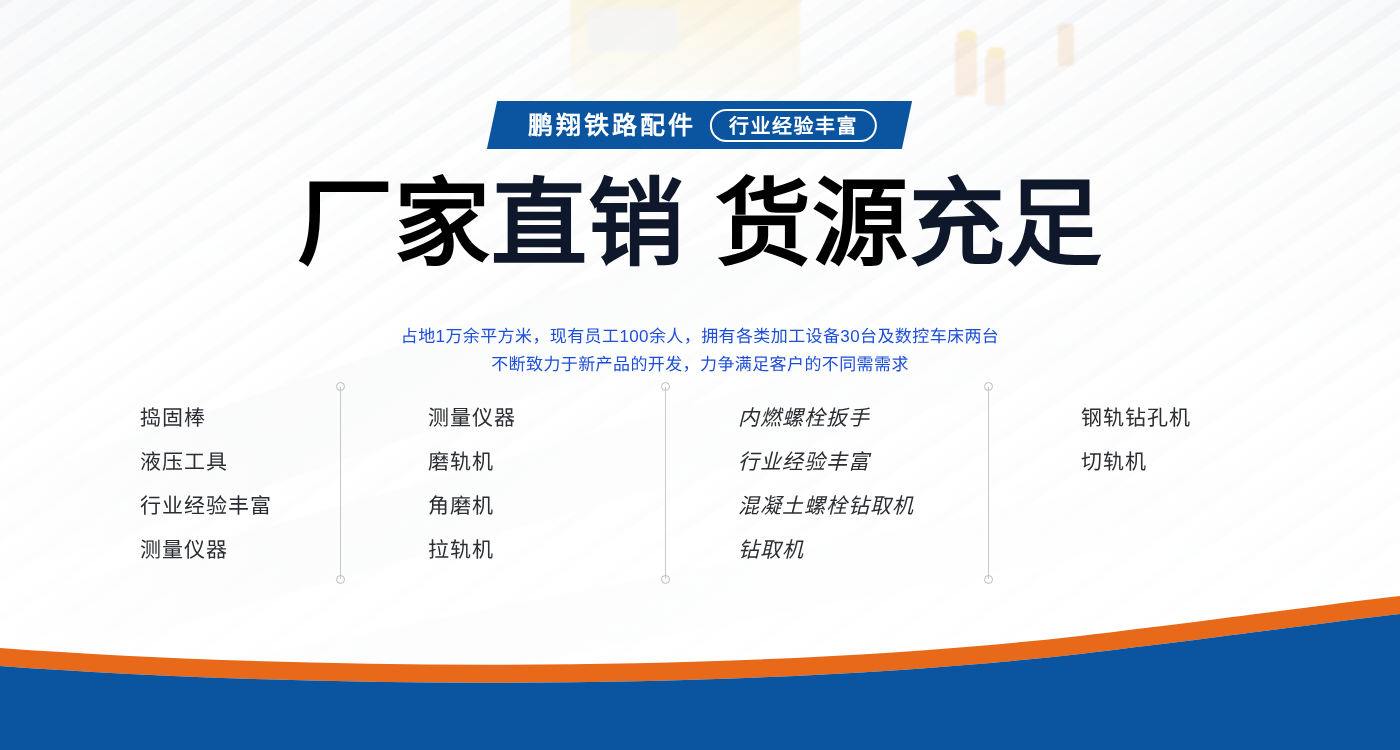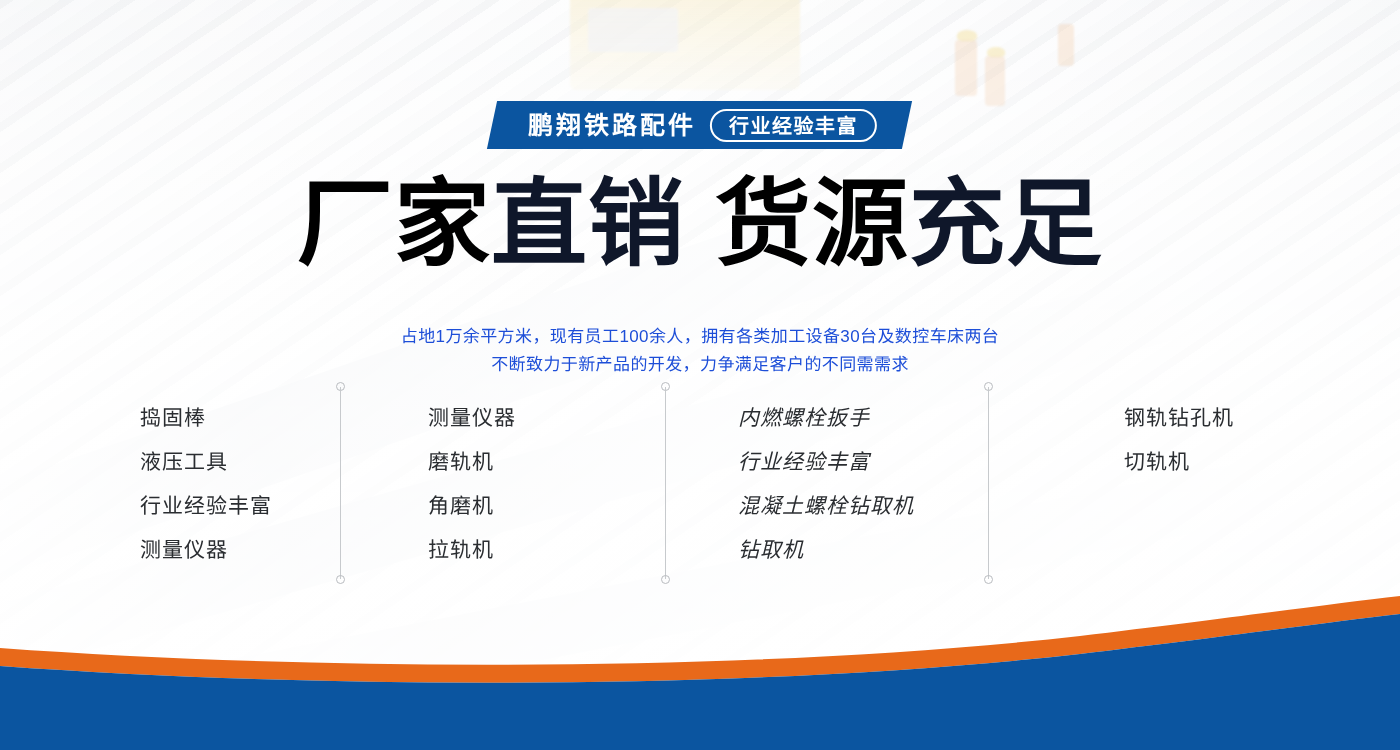--- a/index.html
+++ b/index.html
@@ -153,21 +153,21 @@
 
   
   .products {
     position:absolute; top:396px; left:140px;
     width:1240px; height:180px;
   }
   .p-col { position:absolute; top:0; }
   .p-col.c0 { left:0px; }
   .p-col.c1 { left:288px; }
   .p-col.c2 { left:598px;font-style:italic; }
-  .p-col.c3 { left:984px; }
+  .p-col.c3 { left:941px; }
   .p-item {
     color:#2a2d31;
     font-size:21px;
     line-height:44px;
     letter-spacing:1px;
     white-space:nowrap;
   }
 
   
   .divider {

